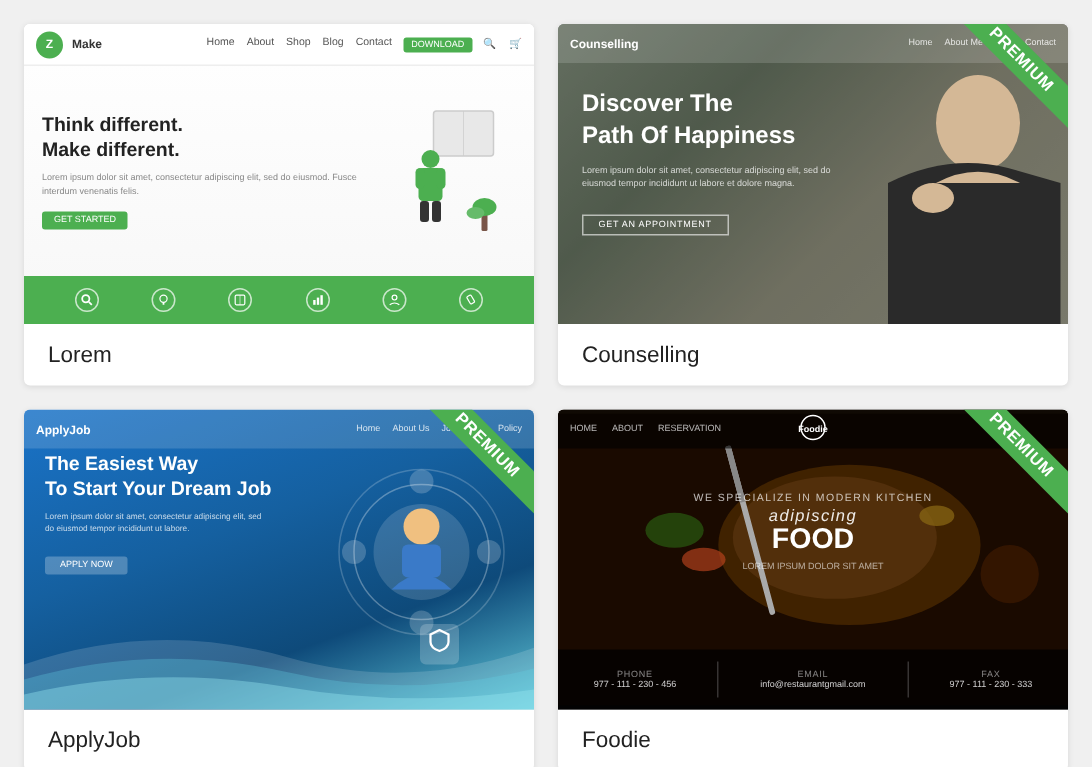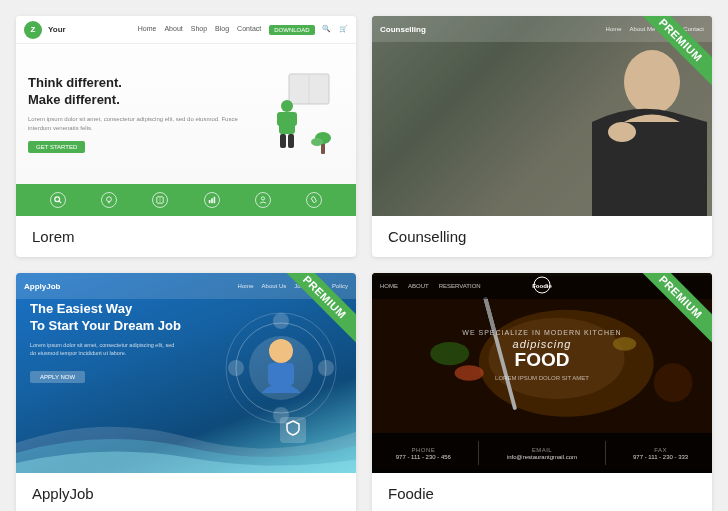--- a/index.html
+++ b/index.html
@@ -447,21 +447,21 @@
 </head>
 <body>
 
 <div class="grid">
 
   <div class="card">
     <div class="card-preview agency-preview">
 
       <div class="agency-nav">
         <div class="agency-logo">Z</div>
-        <span style="font-size:8px;font-weight:bold;color:#333;">Your</span>
+        <span style="font-size:8px;font-weight:bold;color:#333;">Make</span>
         <div class="agency-nav-links">
           <span class="agency-nav-link">Home</span>
           <span class="agency-nav-link">About</span>
           <span class="agency-nav-link">Shop</span>
           <span class="agency-nav-link">Blog</span>
           <span class="agency-nav-link">Contact</span>
           <span class="agency-nav-btn">DOWNLOAD</span>
           <span class="agency-nav-link">🔍</span>
           <span class="agency-nav-link">🛒</span>
         </div>
@@ -561,20 +561,25 @@
       <div class="counselling-nav">
         <span class="counselling-logo-text">Counselling</span>
         <div class="counselling-nav-links">
           <span class="counselling-nav-link">Home</span>
           <span class="counselling-nav-link">About Me</span>
           <span class="counselling-nav-link">Blog</span>
           <span class="counselling-nav-link">Contact</span>
         </div>
       </div>
 
+      <div class="counselling-content">
+        <div class="counselling-headline">Discover The<br>Path Of Happiness</div>
+        <div class="counselling-sub">Lorem ipsum dolor sit amet, consectetur adipiscing elit, sed do eiusmod tempor incididunt ut labore et dolore magna.</div>
+        <div class="counselling-btn">GET AN APPOINTMENT</div>
+      </div>
 
       <div class="badge-wrapper">
         <div class="premium-badge">PREMIUM</div>
       </div>
     </div>
     <div class="card-label">Counselling</div>
   </div>
 
   <div class="card">
     <div class="card-preview applyjob-preview">

